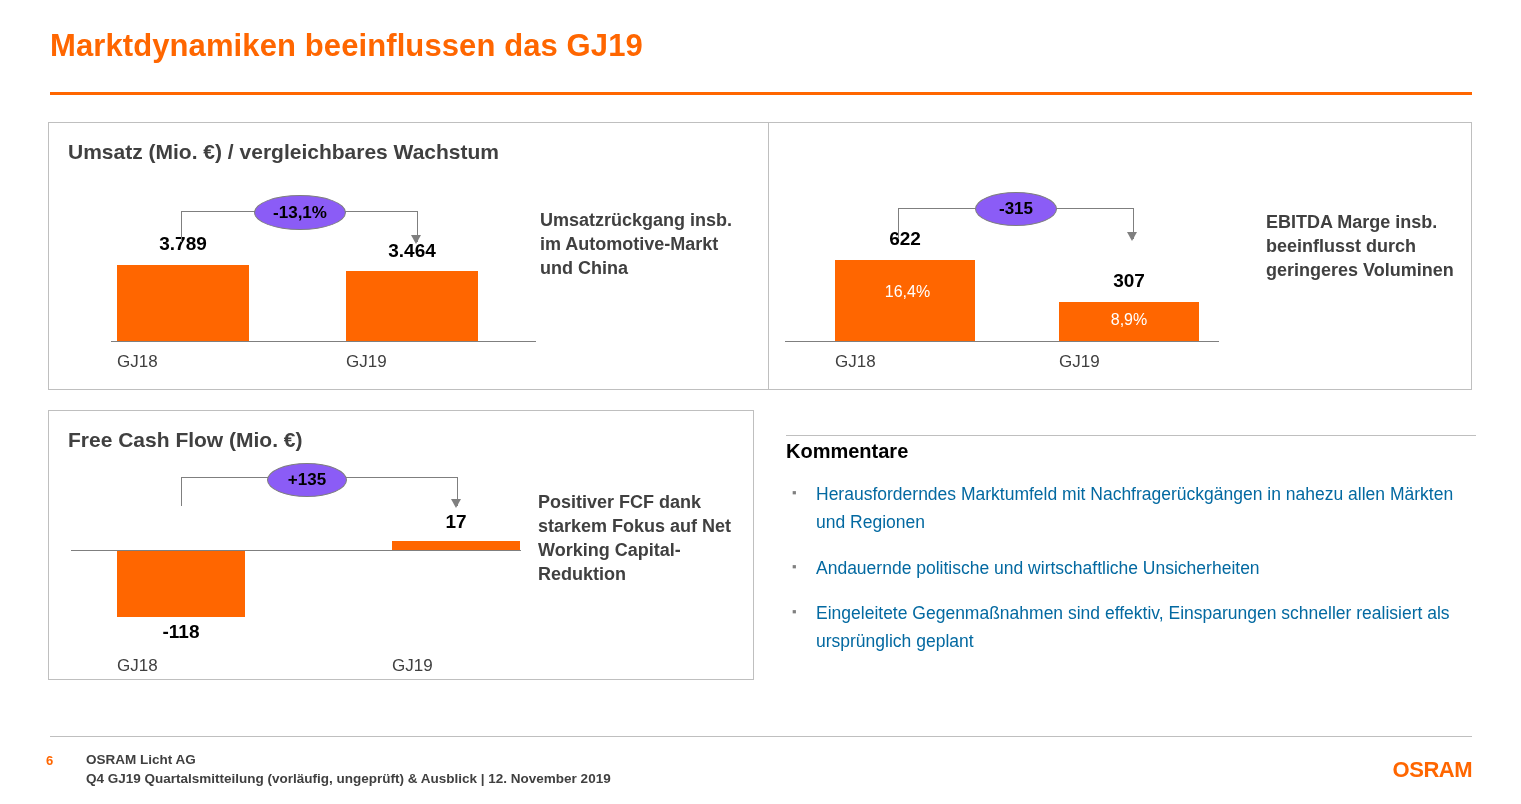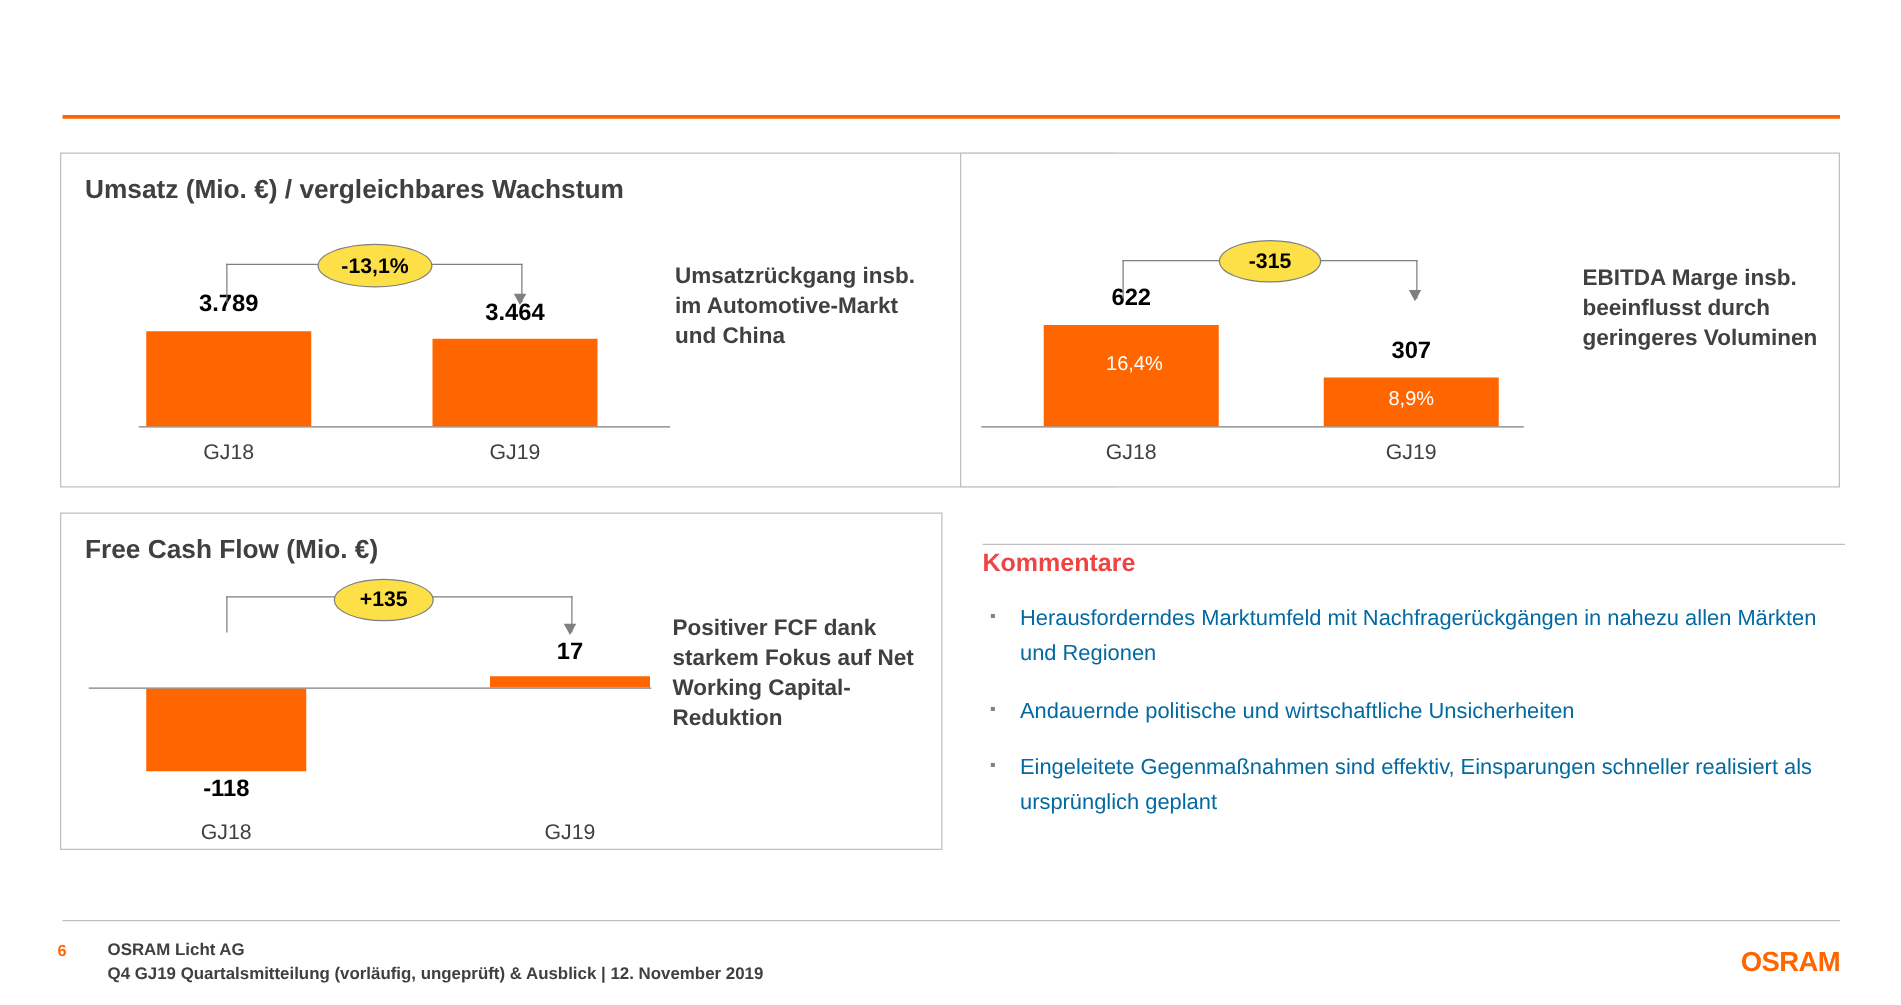--- a/index.html
+++ b/index.html
@@ -84,35 +84,35 @@
     position: absolute;
     font-size: 16px;
     color: #ffffff;
     text-align: center;
     white-space: nowrap;
   }
   .cat-label {
     position: absolute;
     font-size: 17px;
     color: #404040;
-    text-align: center;
+    text-align: left;
     white-space: nowrap;
   }
   
   .conn {
     position: absolute;
     border-color: #7f7f7f;
     border-style: solid;
     border-width: 0;
   }
   .bubble {
     position: absolute;
     border: 1px solid #7f7f7f;
     border-radius: 50%;
-    background: #fde047;
+    background: #8b5cf6;
     font-size: 17px;
     font-weight: bold;
     color: #000000;
     display: flex;
     align-items: center;
     justify-content: center;
     white-space: nowrap;
   }
   .arrow-head {
     position: absolute;
@@ -131,21 +131,21 @@
   
   #comments {
     position: absolute;
     left: 786px;
     top: 440px;
     width: 690px;
   }
   .comments-title {
     font-size: 20px;
     font-weight: bold;
-    color: #ef4444;
+    color: #000000;
     margin: 0 0 6px 0;
   }
   .comments-rule {
     position: absolute;
     left: 786px;
     top: 435px;
     width: 690px;
     height: 1px;
     background: #bfbfbf;
   }
@@ -211,20 +211,21 @@
     font-weight: bold;
     color: #ff6600;
     letter-spacing: -0.5px;
   }
 </style>
 </head>
 <body>
 
 <div class="slide">
 
+  <div class="title">Marktdynamiken beeinflussen das GJ19</div>
   <div class="title-rule"></div>
 
   <div class="panel" id="panel-revenue">
     <div class="panel-title">Umsatz (Mio. €) / vergleichbares Wachstum</div>
 
     <div class="chart" style="left:0;top:0;width:706px;height:268px;">
 
       <div class="axis" style="left:62px; top:218px; width:425px;"></div>
 
       <div class="bar" style="left:68px; top:142px; width:132px; height:76px;"></div>

